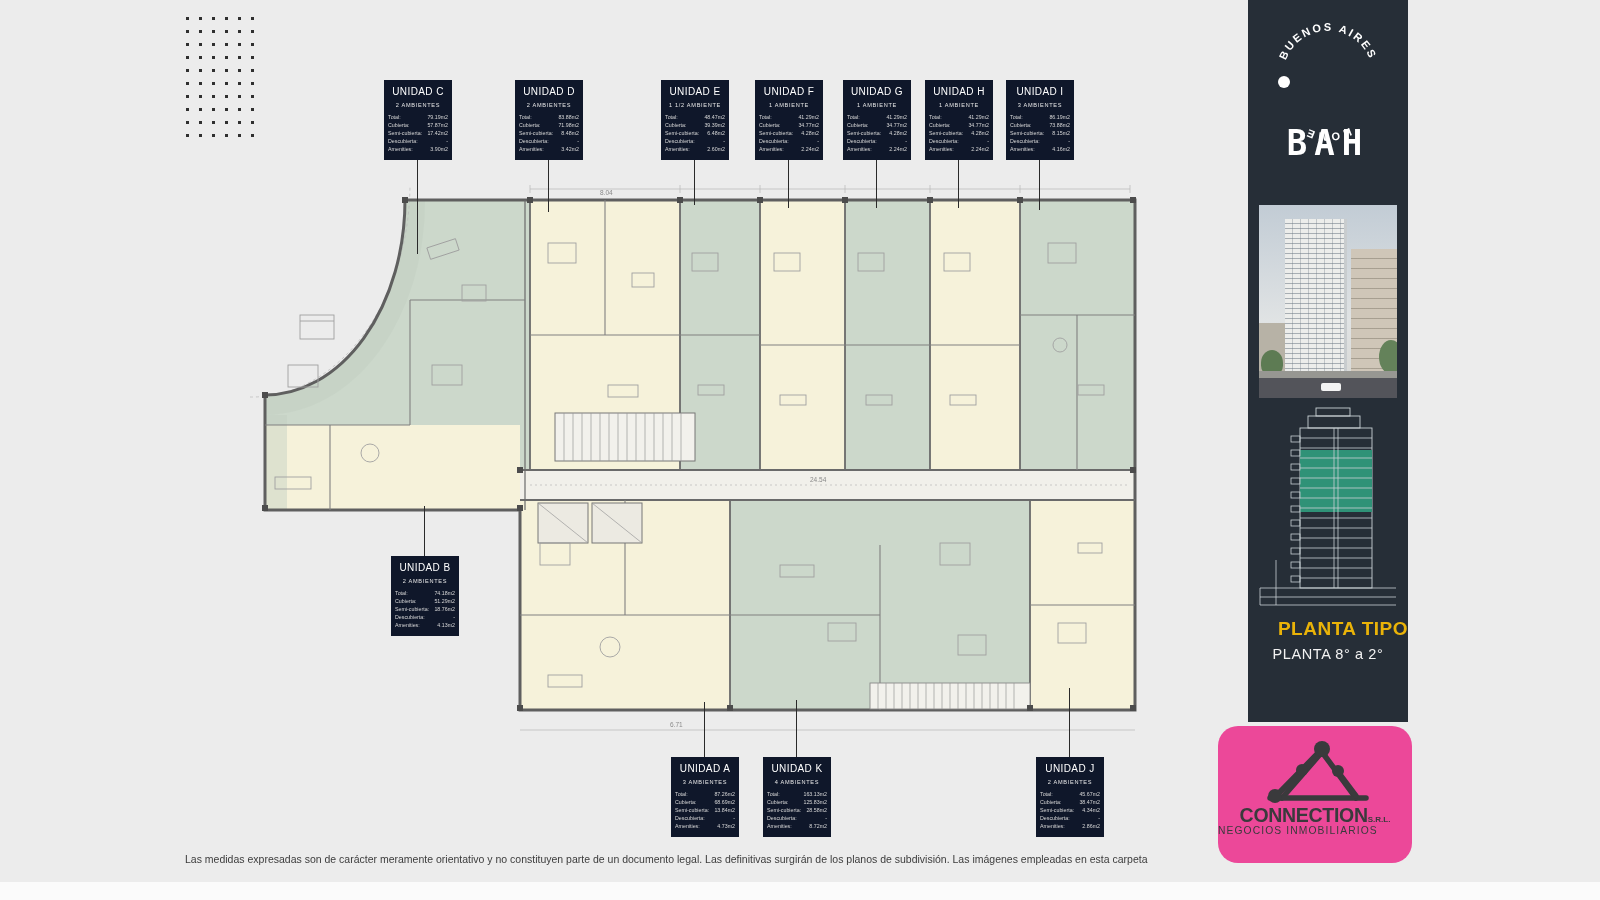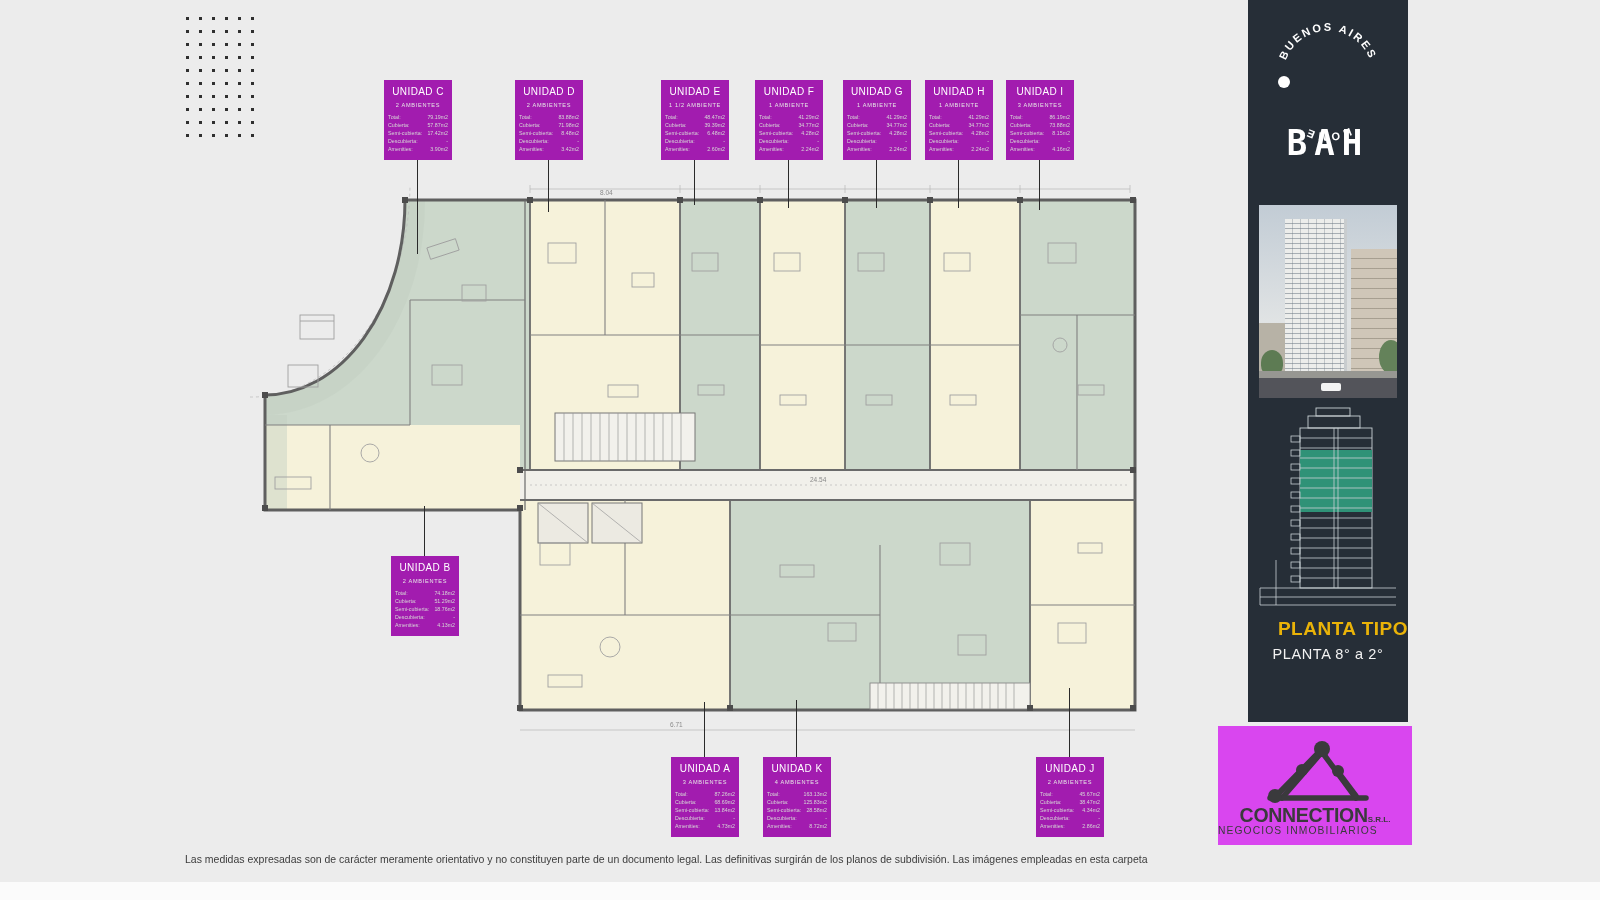--- a/index.html
+++ b/index.html
@@ -3,21 +3,21 @@
 <meta charset="utf-8">
 <style>
   html,body{margin:0;padding:0;background:#dfdfdf;}
   .stage{position:relative;width:1600px;height:900px;background:#ececec;overflow:hidden;
          font-family:"Liberation Sans",sans-serif;}
   
   .dots{position:absolute;left:181px;top:12px;width:74px;height:126px;
         background-image:radial-gradient(#2f2f2f 1.5px,transparent 1.8px);
         background-size:13px 13px;}
   
-  .ulabel{position:absolute;width:68px;background:#a21caf;color:#fff;z-index:6;
+  .ulabel{position:absolute;width:68px;background:#0f172a;color:#fff;z-index:6;
           padding:6px 4px 6px;box-sizing:border-box;text-align:center;}
   .ut{font-size:10px;letter-spacing:.4px;color:#fff;margin-bottom:5px;white-space:nowrap;}
   .ua{font-size:5.6px;letter-spacing:.7px;color:#e6e6e6;margin-bottom:6px;white-space:nowrap;}
   .urows{font-size:5.3px;color:#d6d6d6;text-align:left;line-height:1.5;}
   .ur{display:flex;justify-content:space-between;white-space:nowrap;}
   .leader{position:absolute;width:1px;background:#2a2a2a;z-index:5;}
   
   .sidebar{position:absolute;left:1248px;top:0;width:160px;height:722px;background:#262e37;z-index:4;}
   .bah{position:absolute;left:0;top:122px;width:100%;text-align:center;color:#fff;
        font-family:"DejaVu Sans Mono",monospace;font-weight:bold;font-size:34px;
@@ -34,21 +34,21 @@
   .r-walk{position:absolute;left:0;bottom:20px;width:100%;height:7px;background:#979792;}
   .r-street{position:absolute;left:0;bottom:0;width:100%;height:20px;background:#53545a;}
   .r-car{position:absolute;left:62px;bottom:7px;width:20px;height:8px;background:#f4f4f4;border-radius:2px;}
   .r-tree1{position:absolute;left:2px;bottom:22px;width:22px;height:26px;background:#5d7b53;border-radius:50% 50% 40% 40%;}
   .r-tree2{position:absolute;right:-6px;bottom:24px;width:24px;height:34px;background:#64825а;background:#64825a;border-radius:50%;}
   .planta-tipo{position:absolute;left:0;top:618px;width:100%;text-align:right;
                font-weight:bold;font-size:19px;letter-spacing:.5px;color:#eab308;}
   .planta-sub{position:absolute;left:0;top:646px;width:100%;text-align:center;
               font-size:14.5px;color:#f2f2f2;letter-spacing:.6px;}
   
-  .conn{position:absolute;left:1218px;top:726px;width:194px;height:119px;background:#d946ef;z-index:5;}
+  .conn{position:absolute;left:1218px;top:726px;width:194px;height:137px;background:#ec4899;z-index:5;border-radius:20px;}
   .conn-name{position:absolute;left:0;top:78px;width:100%;text-align:center;color:#3a3a3c;
              font-weight:bold;font-size:19.5px;letter-spacing:-.3px;white-space:nowrap;}
   .conn-sfx{font-size:8px;font-weight:bold;letter-spacing:0;}
   .conn-tag{position:absolute;left:0;top:99px;width:100%;text-align:left;color:#3a3a3c;
             font-size:10.3px;letter-spacing:1.1px;white-space:nowrap;}
   
   .disc{position:absolute;left:185px;top:851px;color:#3c3c3c;font-size:10.5px;line-height:1.55;z-index:3;}
   .disc div{white-space:nowrap;}
   .bottomstrip{position:absolute;left:0;top:882px;width:100%;height:18px;background:#fbfbfb;z-index:2;}
   .plan-svg{position:absolute;left:180px;top:185px;z-index:1;}

